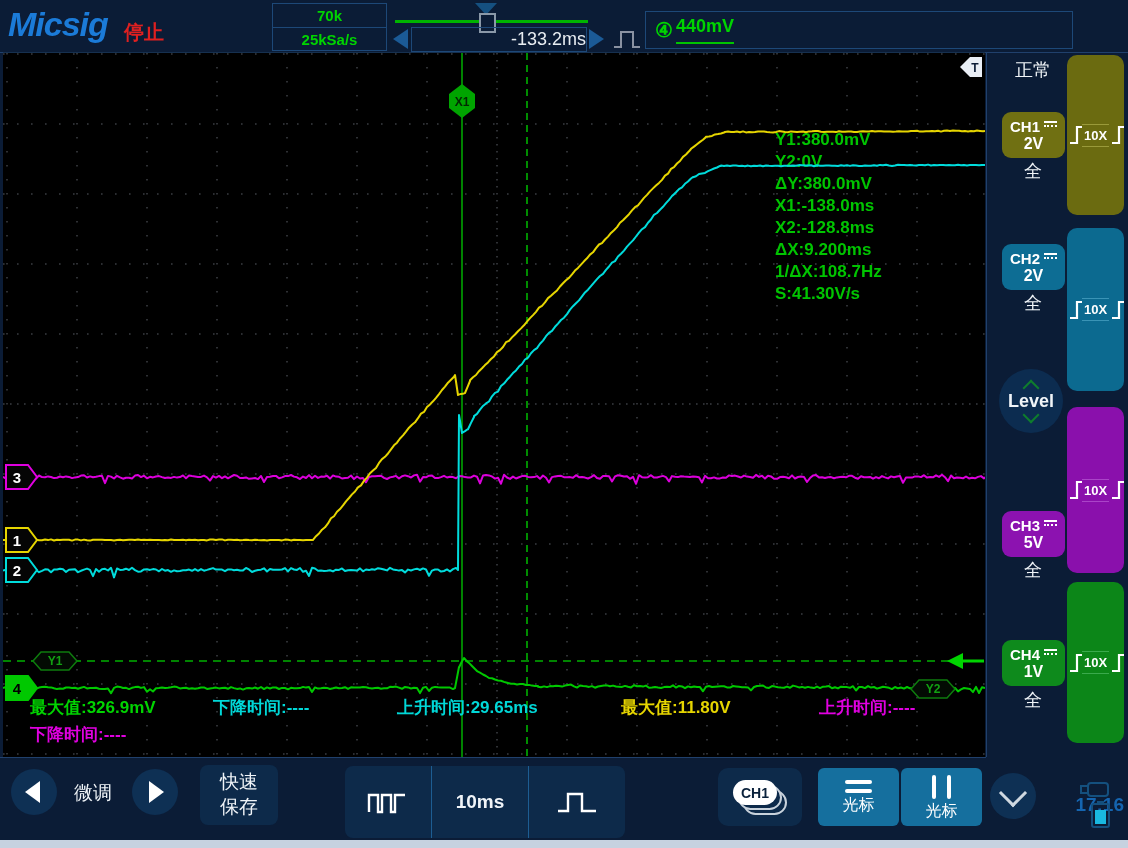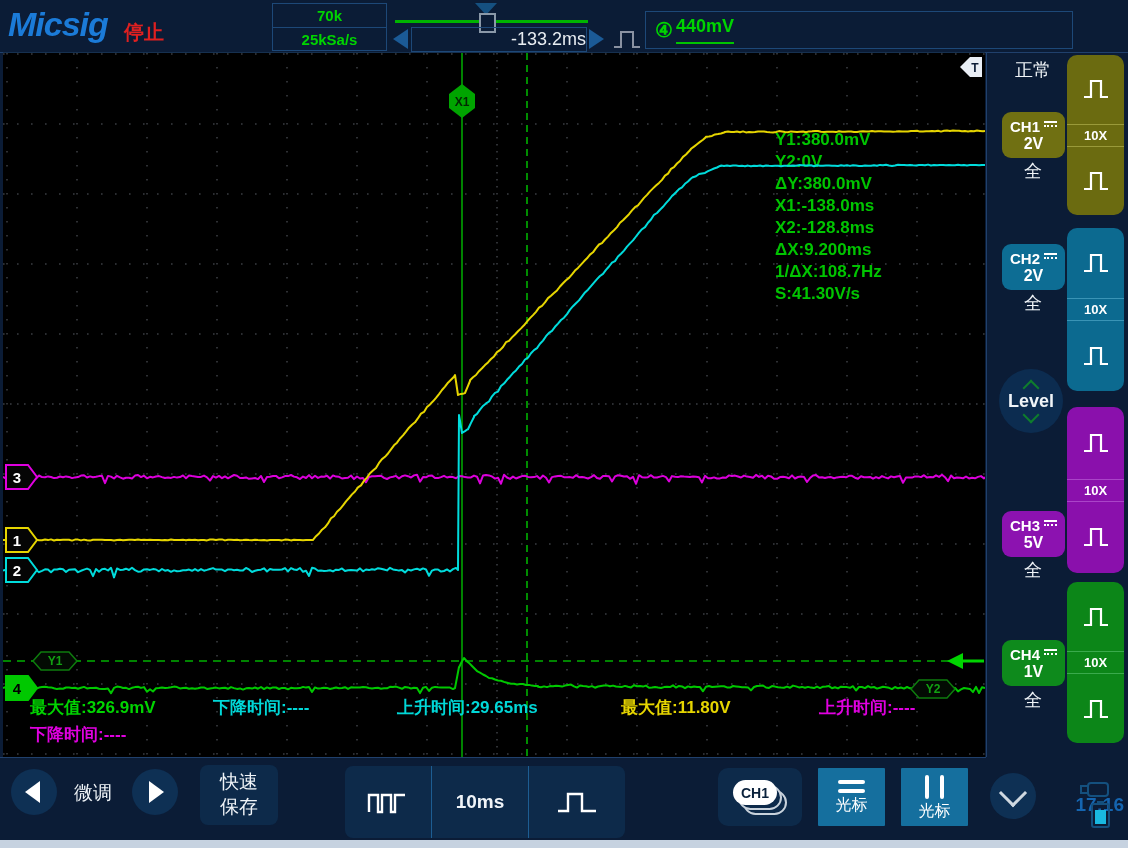--- a/index.html
+++ b/index.html
@@ -34,21 +34,21 @@
   
   .sidebar-sep{position:absolute;left:986px;top:52px;width:1px;height:705px;background:#20406c;}
   .sb-label{position:absolute;left:1001px;width:64px;text-align:center;color:#f0f4f8;font-size:18px;}
   .chbtn{position:absolute;left:1002px;width:63px;height:46px;border-radius:9px;color:#fff;display:flex;flex-direction:column;
          align-items:center;justify-content:center;line-height:1.15;cursor:default;}
   .chbtn .l1{font:700 15px "Liberation Sans",sans-serif;display:flex;align-items:center;}
   .chbtn .l2{font:700 16px "Liberation Sans",sans-serif;}
   .dc{display:inline-block;width:13px;height:8px;border-top:2px solid #fff;position:relative;margin-left:4px;}
   .dc::after{content:"";position:absolute;left:0;right:0;top:2px;border-bottom:2px dotted #fff;}
   .c1{background:#707012;} .c2{background:#0d6d94;} .c3{background:#8c12b0;} .c4{background:#0e8a1c;}
-  .panel{position:absolute;left:1067px;width:57px;border-radius:10px;display:flex;flex-direction:column;align-items:center;}
+  .panel{position:absolute;left:1067px;width:57px;border-radius:10px;display:flex;flex-direction:row;align-items:center;}
   .p1{top:55px;height:160px;background:#6b6b10;} .p2{top:228px;height:163px;background:#0c6a90;}
   .p3{top:407px;height:166px;background:#8a10ac;} .p4{top:582px;height:161px;background:#0c8618;}
   .panel .atten{color:#fff;font:700 13px "Liberation Sans",sans-serif;padding:3px 0;width:100%;text-align:center;}
   .p1 .atten{border-top:1px solid #9a9a3a;border-bottom:1px solid #9a9a3a;}
   .p2 .atten{border-top:1px solid #3a94b6;border-bottom:1px solid #3a94b6;}
   .p3 .atten{border-top:1px solid #aa44c8;border-bottom:1px solid #aa44c8;}
   .p4 .atten{border-top:1px solid #3aaa4c;border-bottom:1px solid #3aaa4c;}
   .panel svg{margin:auto;}
   .level{position:absolute;left:999px;top:369px;width:64px;height:64px;border-radius:50%;background:#0c2c50;
          display:flex;flex-direction:column;align-items:center;justify-content:center;}
@@ -71,21 +71,21 @@
   .wavegrp{position:absolute;left:345px;top:766px;width:280px;height:72px;background:#0d2a4a;border-radius:8px;display:flex;align-items:stretch;}
   .wavegrp .cell{display:flex;align-items:center;justify-content:center;}
   .wavegrp .sep{width:1px;background:#1d5d92;}
   .wg1{width:86px;} .wg2{flex:1;color:#f0f4f8;font:700 19px "Liberation Sans",sans-serif;} .wg3{width:96px;}
   .chselect{position:absolute;left:718px;top:768px;width:84px;height:58px;background:#0d2a4a;border-radius:10px;}
   .pills{position:absolute;left:15px;top:10px;width:56px;height:40px;}
   .pill{position:absolute;width:44px;height:25px;border-radius:13px;box-sizing:border-box;}
   .pb2{left:10px;top:12px;border:2px solid #c8d2dc;}
   .pb1{left:5px;top:7px;border:2px solid #c8d2dc;background:#0d2a4a;}
   .pf{left:0;top:2px;background:#fff;color:#09203a;font:800 14px "Liberation Sans",sans-serif;display:flex;align-items:center;justify-content:center;}
-  .curbtn{position:absolute;top:768px;width:67px;height:58px;background:#156f9e;border-radius:1px;display:flex;flex-direction:column;align-items:center;justify-content:center;color:#fff;}
+  .curbtn{position:absolute;top:768px;width:81px;height:58px;background:#156f9e;border-radius:6px;display:flex;flex-direction:column;align-items:center;justify-content:center;color:#fff;}
   .curY{left:818px;} .curX{left:901px;}
   .curbtn .lbl{font-size:16px;margin-top:2px;}
   .hbars{display:flex;flex-direction:column;gap:5px;margin-top:2px;}
   .hbars i{display:block;width:27px;height:4px;background:#fff;border-radius:2px;}
   .vbars{display:flex;gap:11px;margin-top:2px;}
   .vbars i{display:block;width:4px;height:24px;background:#fff;border-radius:2px;}
   .bottomstrip{position:absolute;left:0;top:840px;width:1128px;height:8px;background:#c6d2e0;}
 </style>
 </head>
 <body>

